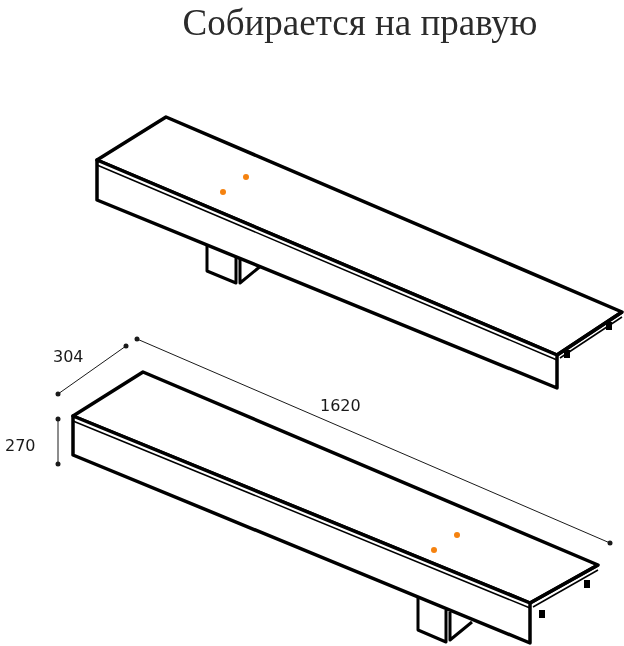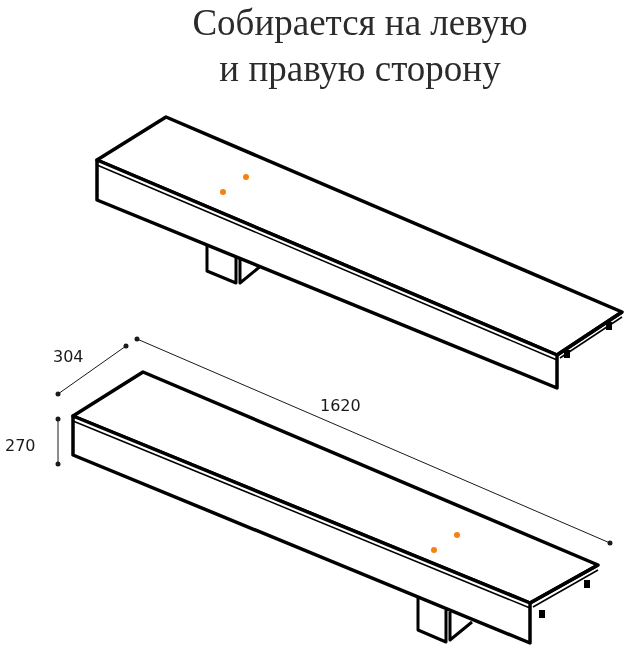--- a/index.html
+++ b/index.html
@@ -10,22 +10,21 @@
     font-size:37px; line-height:46px; color:#2b2b2b;
   }
   .title span { display:block; }
   svg { position:absolute; left:0; top:0; }
   .dim { font-family:"DejaVu Sans","Liberation Sans",sans-serif; font-size:16px; fill:#1a1a1a; }
 </style>
 </head>
 <body>
 
 <div class="title">
-  <span>Собирается на левую</span>
-  <span>и правую сторону</span>
+  <span>Собирается на правую</span>
 </div>
 
 <svg width="624" height="646" viewBox="0 0 624 646">
 
   <g fill="none" stroke="#000" stroke-linejoin="round">
 
     <g stroke-width="3" fill="#fff">
       <polyline points="207,241 207,271 236,283 236,251"></polyline>
       <polyline points="240,253 240,283 262,265"></polyline>
     </g>

